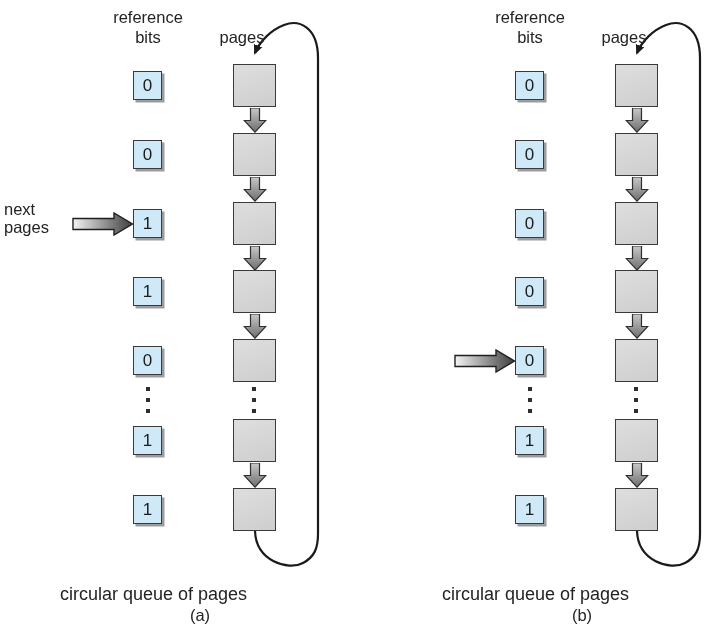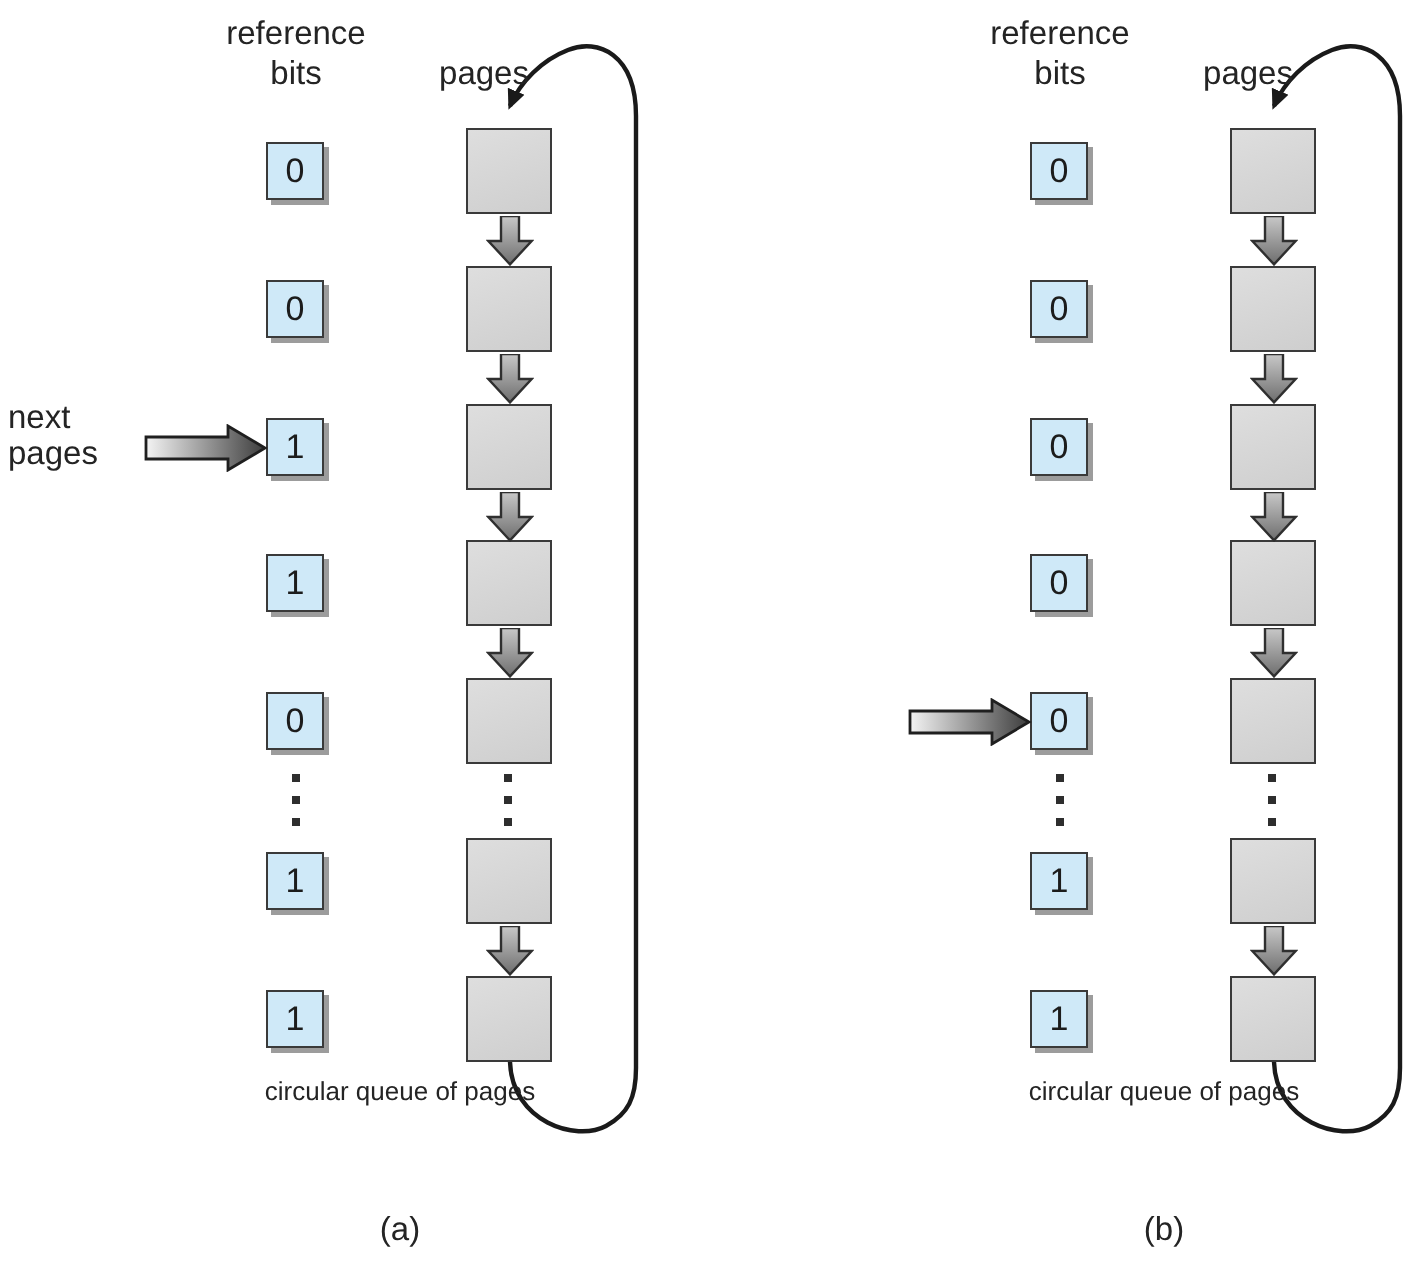--- a/index.html
+++ b/index.html
@@ -33,21 +33,21 @@
   .dots i{display:block;width:3.5px;height:3.5px;background:#2e2e2e;margin-bottom:7.5px;}
 
   .loop-svg{position:absolute;left:0;top:0;width:355px;height:641px;pointer-events:none;}
 
   .victim-arrow{position:absolute;left:72px;width:62px;height:24px;}
   .victim-arrow.row3{top:212px}
   .victim-arrow.row5{top:349px}
   .victim-label{position:absolute;left:4px;top:201px;width:64px;text-align:left;
                 font-size:16.5px;line-height:17.5px;color:#242424;}
 
-  .caption{position:absolute;left:60px;top:538px;width:280px;text-align:center;font-size:13px;}
+  .caption{position:absolute;left:60px;top:584px;width:280px;text-align:left;font-size:18px;}
   .panel-label{position:absolute;left:60px;top:606px;width:280px;text-align:center;font-size:16.5px;}
 </style>
 </head>
 <body>
 
 <svg width="0" height="0" style="position:absolute" aria-hidden="true">
   <defs>
     <linearGradient id="grad-down" x1="0" y1="0" x2="0" y2="1">
       <stop offset="0" stop-color="#c8c8c8"></stop>
         <stop offset="1" stop-color="#6e6e6e"></stop>

